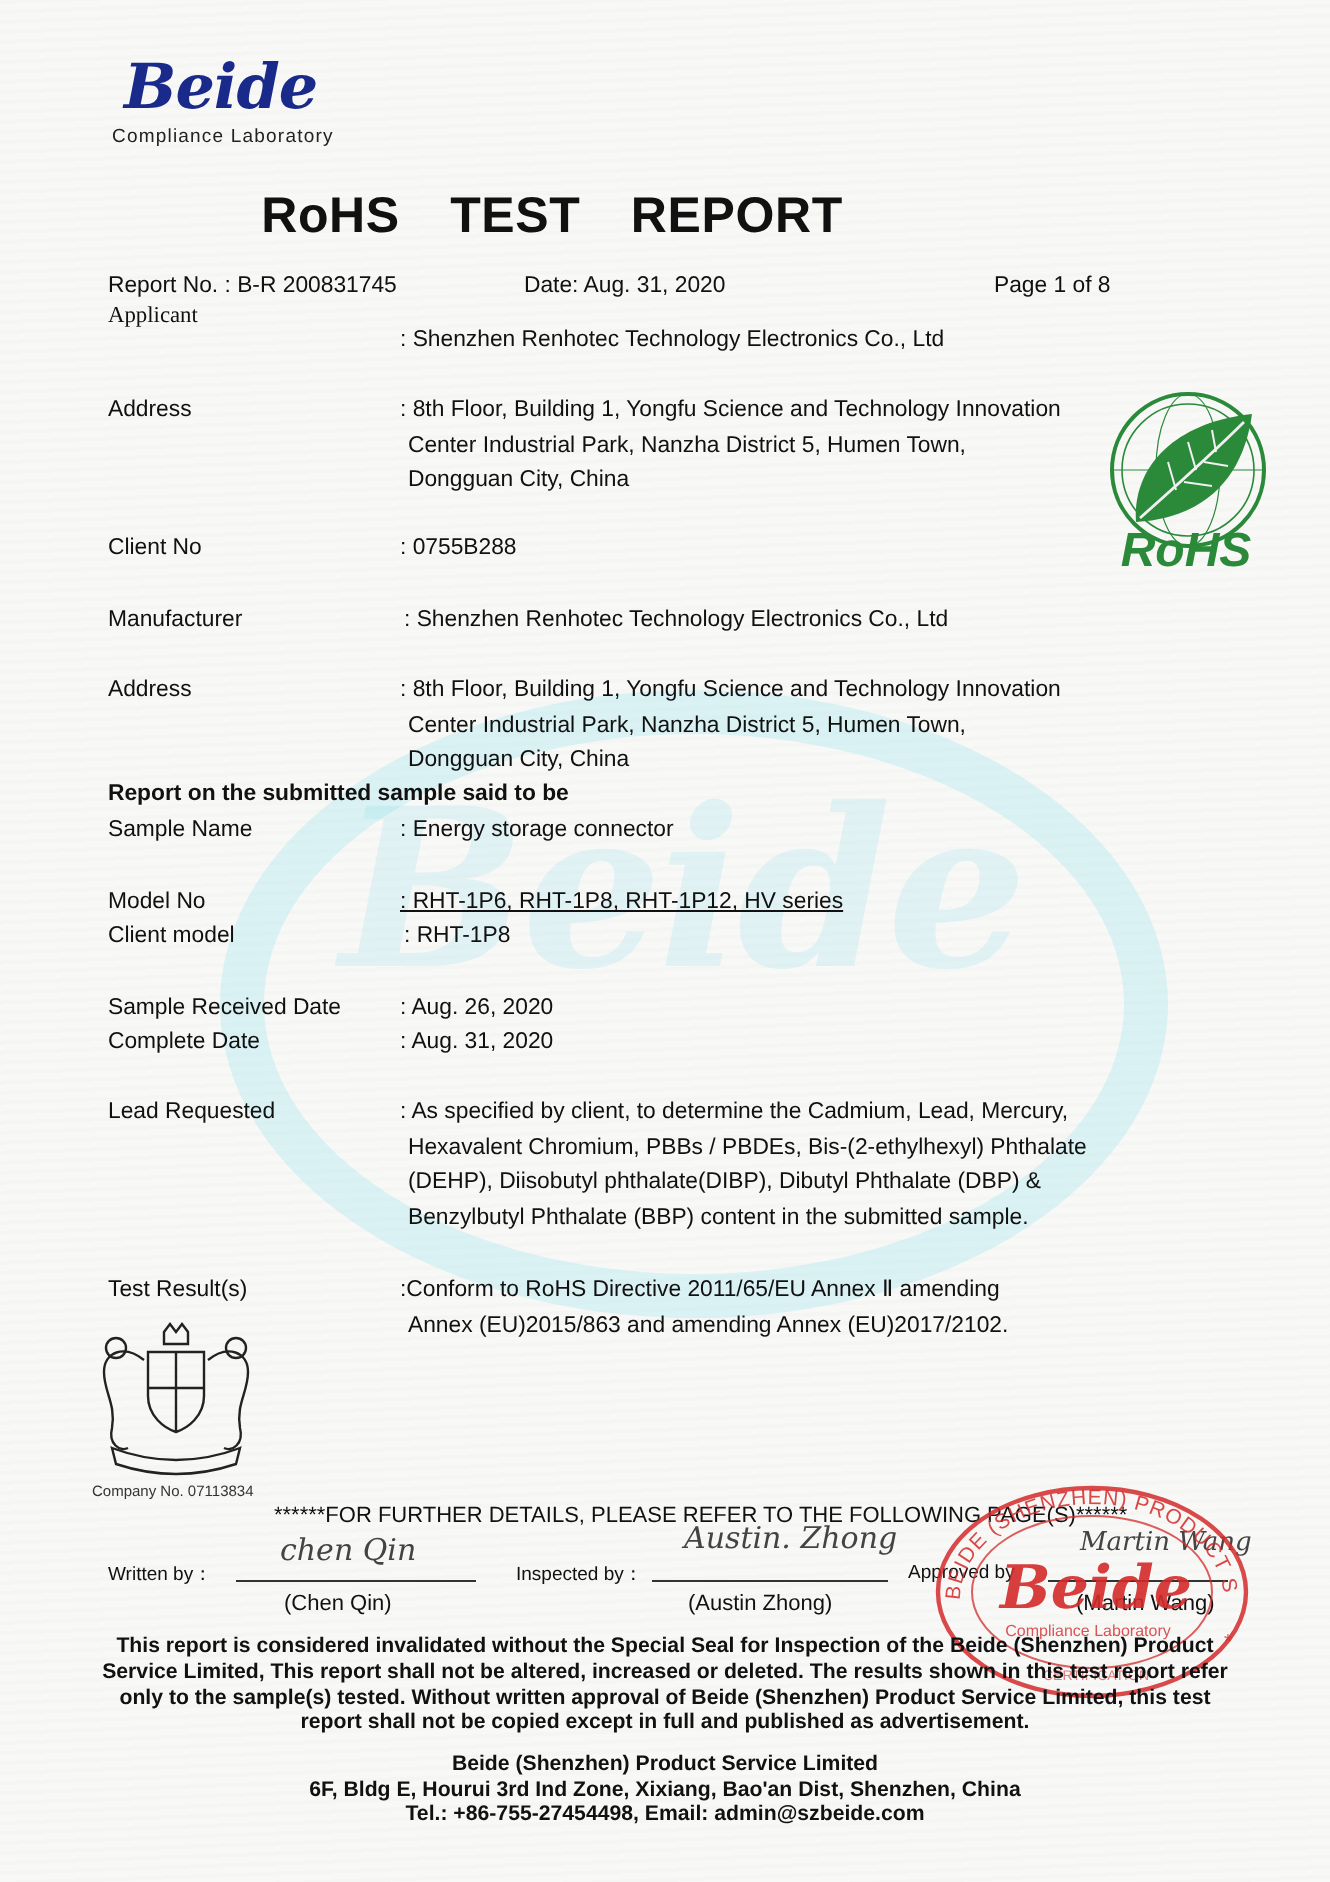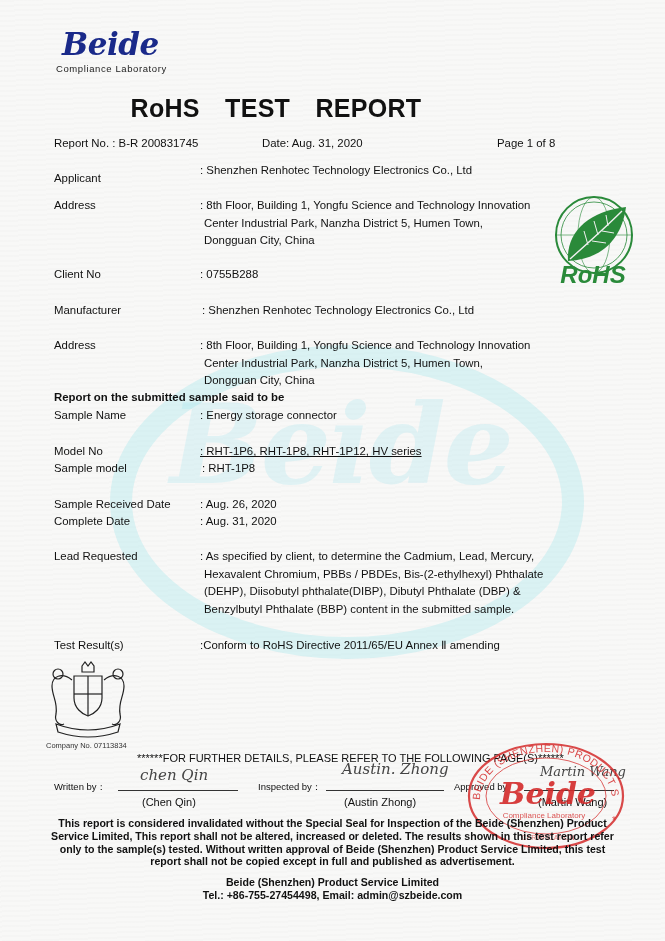--- a/index.html
+++ b/index.html
@@ -61,21 +61,21 @@
 
   <div class="abs logo-word">Beide</div>
   <div class="abs logo-sub">Compliance Laboratory</div>
 
   <div class="abs title">RoHS TEST REPORT</div>
 
   <div class="abs txt" style="left:54px;top:135px;">Report No. : B-R 200831745</div>
   <div class="abs txt" style="left:262px;top:135px;">Date: Aug. 31, 2020</div>
   <div class="abs txt" style="left:497px;top:135px;">Page 1 of 8</div>
 
-  <div class="abs txt lbl" style="top:170px;">Applicant</div>
+  <div class="abs txt lbl" style="top:150px;font-family:Liberation Serif, serif;">Applicant</div>
   <div class="abs txt val" style="top:162px;">: Shenzhen Renhotec Technology Electronics Co., Ltd</div>
 
   <div class="abs txt lbl" style="top:197px;">Address</div>
   <div class="abs txt val" style="top:197px;">: 8th Floor, Building 1, Yongfu Science and Technology Innovation</div>
   <div class="abs txt val2" style="top:214.5px;">Center Industrial Park, Nanzha District 5, Humen Town,</div>
   <div class="abs txt val2" style="top:232px;">Dongguan City, China</div>
 
   <div class="abs txt lbl" style="top:266px;">Client No</div>
   <div class="abs txt val" style="top:266px;">: 0755B288</div>
 
@@ -88,37 +88,38 @@
   <div class="abs txt val2" style="top:372px;">Dongguan City, China</div>
 
   <div class="abs txt lbl bold" style="top:389px;">Report on the submitted sample said to be</div>
 
   <div class="abs txt lbl" style="top:407px;">Sample Name</div>
   <div class="abs txt val" style="top:407px;">: Energy storage connector</div>
 
   <div class="abs txt lbl" style="top:443px;">Model No</div>
   <div class="abs txt val" style="top:443px;text-decoration:underline;">: RHT-1P6, RHT-1P8, RHT-1P12, HV series</div>
 
-  <div class="abs txt lbl" style="top:460px;">Sample model</div>
+  <div class="abs txt lbl" style="top:460px;">Client model</div>
   <div class="abs txt" style="left:202px;top:460px;">: RHT-1P8</div>
 
   <div class="abs txt lbl" style="top:496px;">Sample Received Date</div>
   <div class="abs txt val" style="top:496px;">: Aug. 26, 2020</div>
 
   <div class="abs txt lbl" style="top:513px;">Complete Date</div>
   <div class="abs txt val" style="top:513px;">: Aug. 31, 2020</div>
 
   <div class="abs txt lbl" style="top:548px;">Lead Requested</div>
   <div class="abs txt val" style="top:548px;">: As specified by client, to determine the Cadmium, Lead, Mercury,</div>
   <div class="abs txt val2" style="top:565.5px;">Hexavalent Chromium, PBBs / PBDEs, Bis-(2-ethylhexyl) Phthalate</div>
   <div class="abs txt val2" style="top:600.5px;">Benzylbutyl Phthalate (BBP) content in the submitted sample.</div>
   <div class="abs txt val2" style="top:583px;">(DEHP), Diisobutyl phthalate(DIBP), Dibutyl Phthalate (DBP) &amp;</div>
 
   <div class="abs txt lbl" style="top:637px;">Test Result(s)</div>
   <div class="abs txt val" style="top:637px;">:Conform to RoHS Directive 2011/65/EU Annex  Ⅱ  amending</div>
+  <div class="abs txt val2" style="top:654.5px;">Annex (EU)2015/863 and amending Annex (EU)2017/2102.</div>
 
   <svg class="abs rohs-logo" viewBox="0 0 88 93">
     <circle cx="46" cy="42" r="38" fill="none" stroke="#2a8a3a" stroke-width="2"></circle>
     <circle cx="46" cy="42" r="33" fill="none" stroke="#2a8a3a" stroke-width="0.8"></circle>
     <ellipse cx="46" cy="42" rx="16" ry="38" fill="none" stroke="#2a8a3a" stroke-width="0.6"></ellipse>
     <line x1="8" y1="42" x2="84" y2="42" stroke="#2a8a3a" stroke-width="0.6"></line>
     <path d="M20 68 C 18 40, 40 18, 78 14 C 74 44, 56 66, 20 68 Z" fill="#2a8a3a"></path>
     <path d="M22 66 C 40 50, 58 34, 74 18" stroke="#f0f0f0" stroke-width="1.4" fill="none"></path>
     <path d="M40 52 L36 38 M50 42 L46 28 M60 33 L58 22 M44 48 L58 50 M54 38 L66 40" stroke="#f0f0f0" stroke-width="1" fill="none"></path>
     <text x="45" y="90" text-anchor="middle" font-family="Liberation Sans, sans-serif" font-weight="bold" font-style="italic" font-size="24" fill="#2a8a3a">RoHS</text>
@@ -173,15 +174,16 @@
 
   <div class="abs disclaimer">
     <div>This report is considered invalidated without the Special Seal for Inspection of the Beide (Shenzhen) Product</div>
     <div>Service Limited, This report shall not be altered, increased or deleted. The results shown in this test report refer</div>
     <div>only to the sample(s) tested. Without written approval of Beide (Shenzhen) Product Service Limited, this test</div>
     <div>report shall not be copied except in full and published as advertisement.</div>
   </div>
 
   <div class="abs footer">
     <div>Beide (Shenzhen) Product Service Limited</div>
+    <div>6F, Bldg E, Hourui 3rd Ind Zone, Xixiang, Bao'an Dist, Shenzhen, China</div>
     <div>Tel.: +86-755-27454498, Email: admin@szbeide.com</div>
   </div>
 </div>
 
 </body></html>

